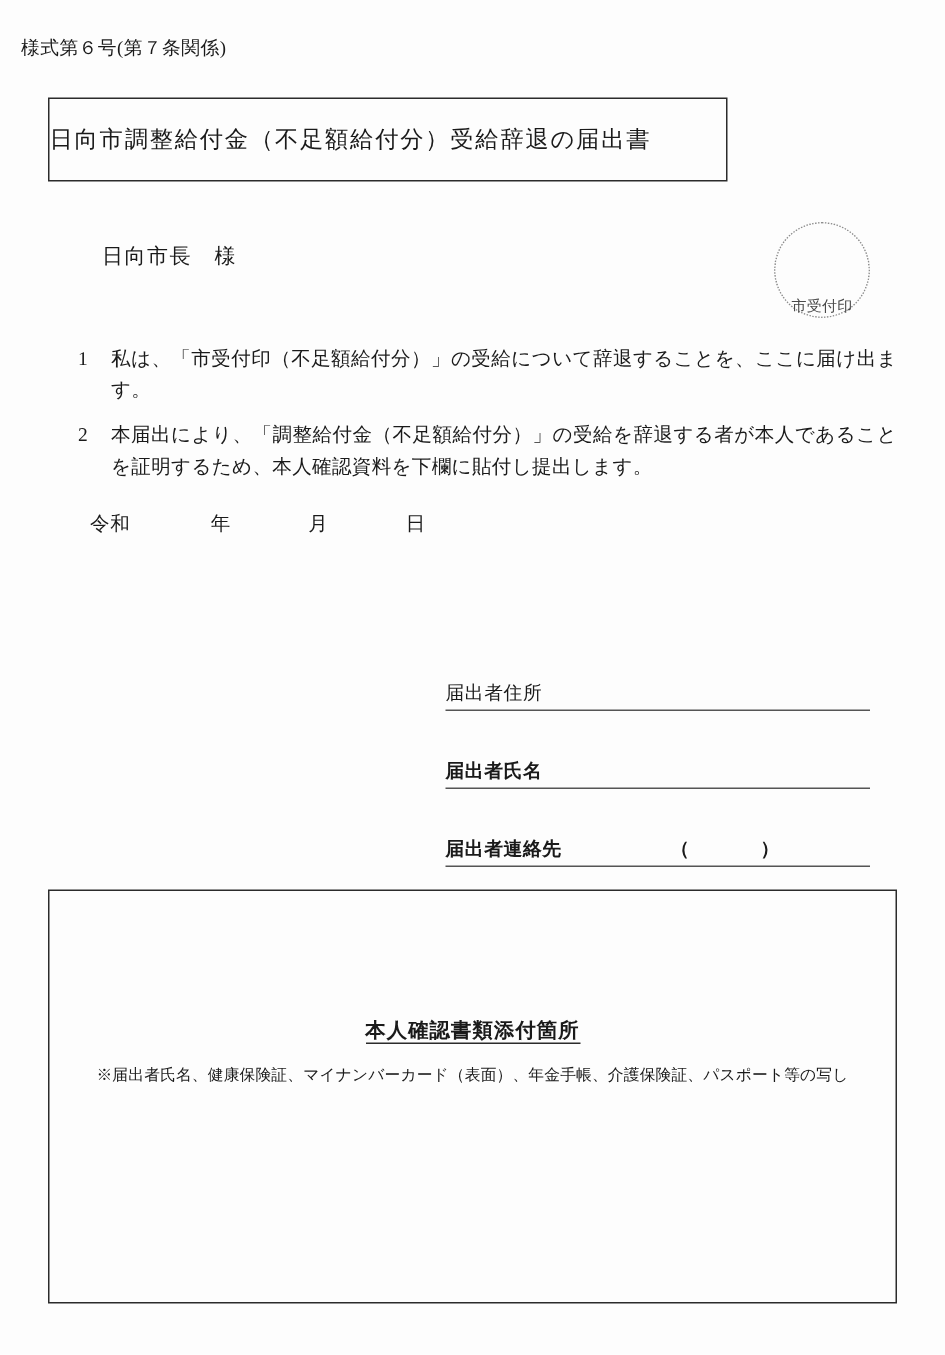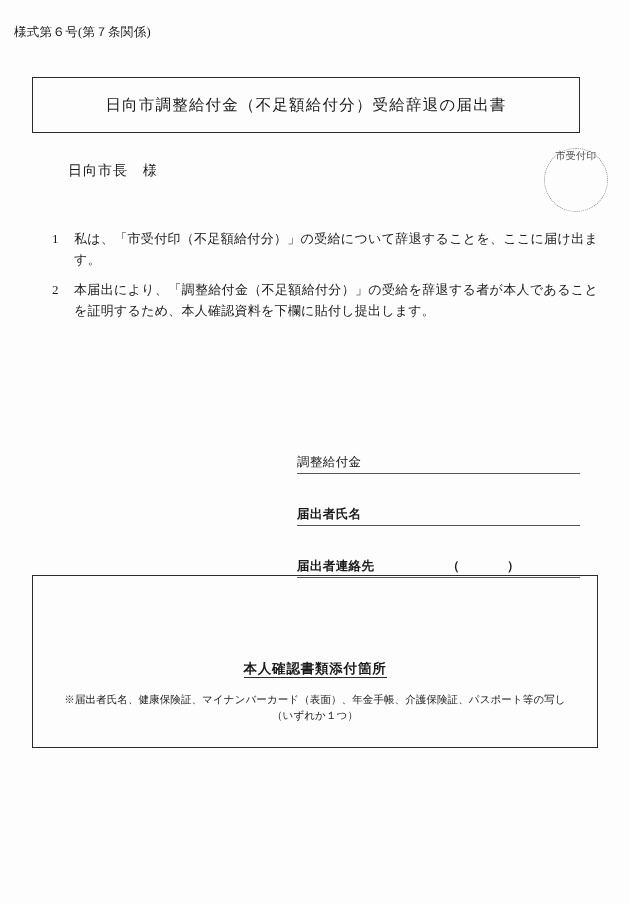--- a/index.html
+++ b/index.html
@@ -30,57 +30,55 @@
     font-size: 12.5px;
     letter-spacing: 0.3px;
     white-space: nowrap;
   }
 
   
   .title-box {
     position: absolute;
     left: 32px;
     top: 65px;
-    width: 548px;
+    width: 453px;
     height: 56px;
     border: 1.6px solid #2b2b2b;
     box-sizing: border-box;
     display: flex;
     align-items: center;
-    justify-content: center;
-    margin-top: 12px;
   }
   .title-text {
     font-size: 15.5px;
     letter-spacing: 1.2px;
     white-space: nowrap;
   }
 
   
   .addressee {
     position: absolute;
     left: 68px;
     top: 162px;
     font-size: 14px;
     letter-spacing: 1px;
     white-space: nowrap;
   }
 
   
   .seal {
     position: absolute;
-    left: 544px;
+    left: 516px;
     top: 148px;
     width: 64px;
     height: 64px;
     border: 1.3px dotted #8d8d8d;
     border-radius: 50%;
     box-sizing: border-box;
     display: flex;
-    align-items: flex-start;
+    align-items: flex-end;
     justify-content: center;
   }
   .seal-text {
     font-size: 10px;
     color: #4a4a4a;
     letter-spacing: 0.2px;
     white-space: nowrap;
   }
 
   
@@ -150,23 +148,23 @@
     font-size: 12.5px;
     letter-spacing: 0.4px;
     white-space: nowrap;
   }
   .paren-gap { display: inline-block; width: 40px; }
 
   
   .attach-box {
     position: absolute;
     left: 32px;
-    top: 575px;
+    top: 593px;
     width: 566px;
-    height: 173px;
+    height: 276px;
     border: 1.6px solid #2b2b2b;
     box-sizing: border-box;
   }
   .attach-heading {
     position: absolute;
     left: 0;
     right: 0;
     top: 84px;
     text-align: center;
     font-size: 13.5px;
@@ -210,25 +208,34 @@
     <div class="clause">
       <span class="clause-num">1</span>
       <span class="clause-body">私は、「市受付印（不足額給付分）」の受給について辞退することを、ここに届け出ます。</span>
     </div>
     <div class="clause">
       <span class="clause-num">2</span>
       <span class="clause-body">本届出により、「調整給付金（不足額給付分）」の受給を辞退する者が本人であることを証明するため、本人確認資料を下欄に貼付し提出します。</span>
     </div>
   </div>
 
+  <div class="date-line">
+    <span>令和</span>
+    <span class="gap-lg"></span>
+    <span>年</span>
+    <span class="gap-md"></span>
+    <span>月</span>
+    <span class="gap-md"></span>
+    <span>日</span>
+  </div>
 
   <div class="filer-fields">
 
     <div class="filer-row">
-      <span class="filer-label">調整給付金</span>
+      <span class="filer-label">届出者住所</span>
     </div>
 
     <div class="filer-row">
       <span class="filer-label">届出者氏名</span>
     </div>
 
     <div class="filer-row">
       <span class="filer-label">届出者連絡先</span>
       <span class="filer-paren">
         <span>（</span>
@@ -238,17 +245,16 @@
     </div>
 
   </div>
 
   <div class="attach-box">
     <div class="attach-heading">
       <span>本人確認書類添付箇所</span>
     </div>
     <div class="attach-note">
       <span>※届出者氏名、健康保険証、マイナンバーカード（表面）、年金手帳、介護保険証、パスポート等の写し</span>
-      <span class="attach-note-line2">（いずれか１つ）</span>
     </div>
   </div>
 
 </div>
 
 </body></html>

